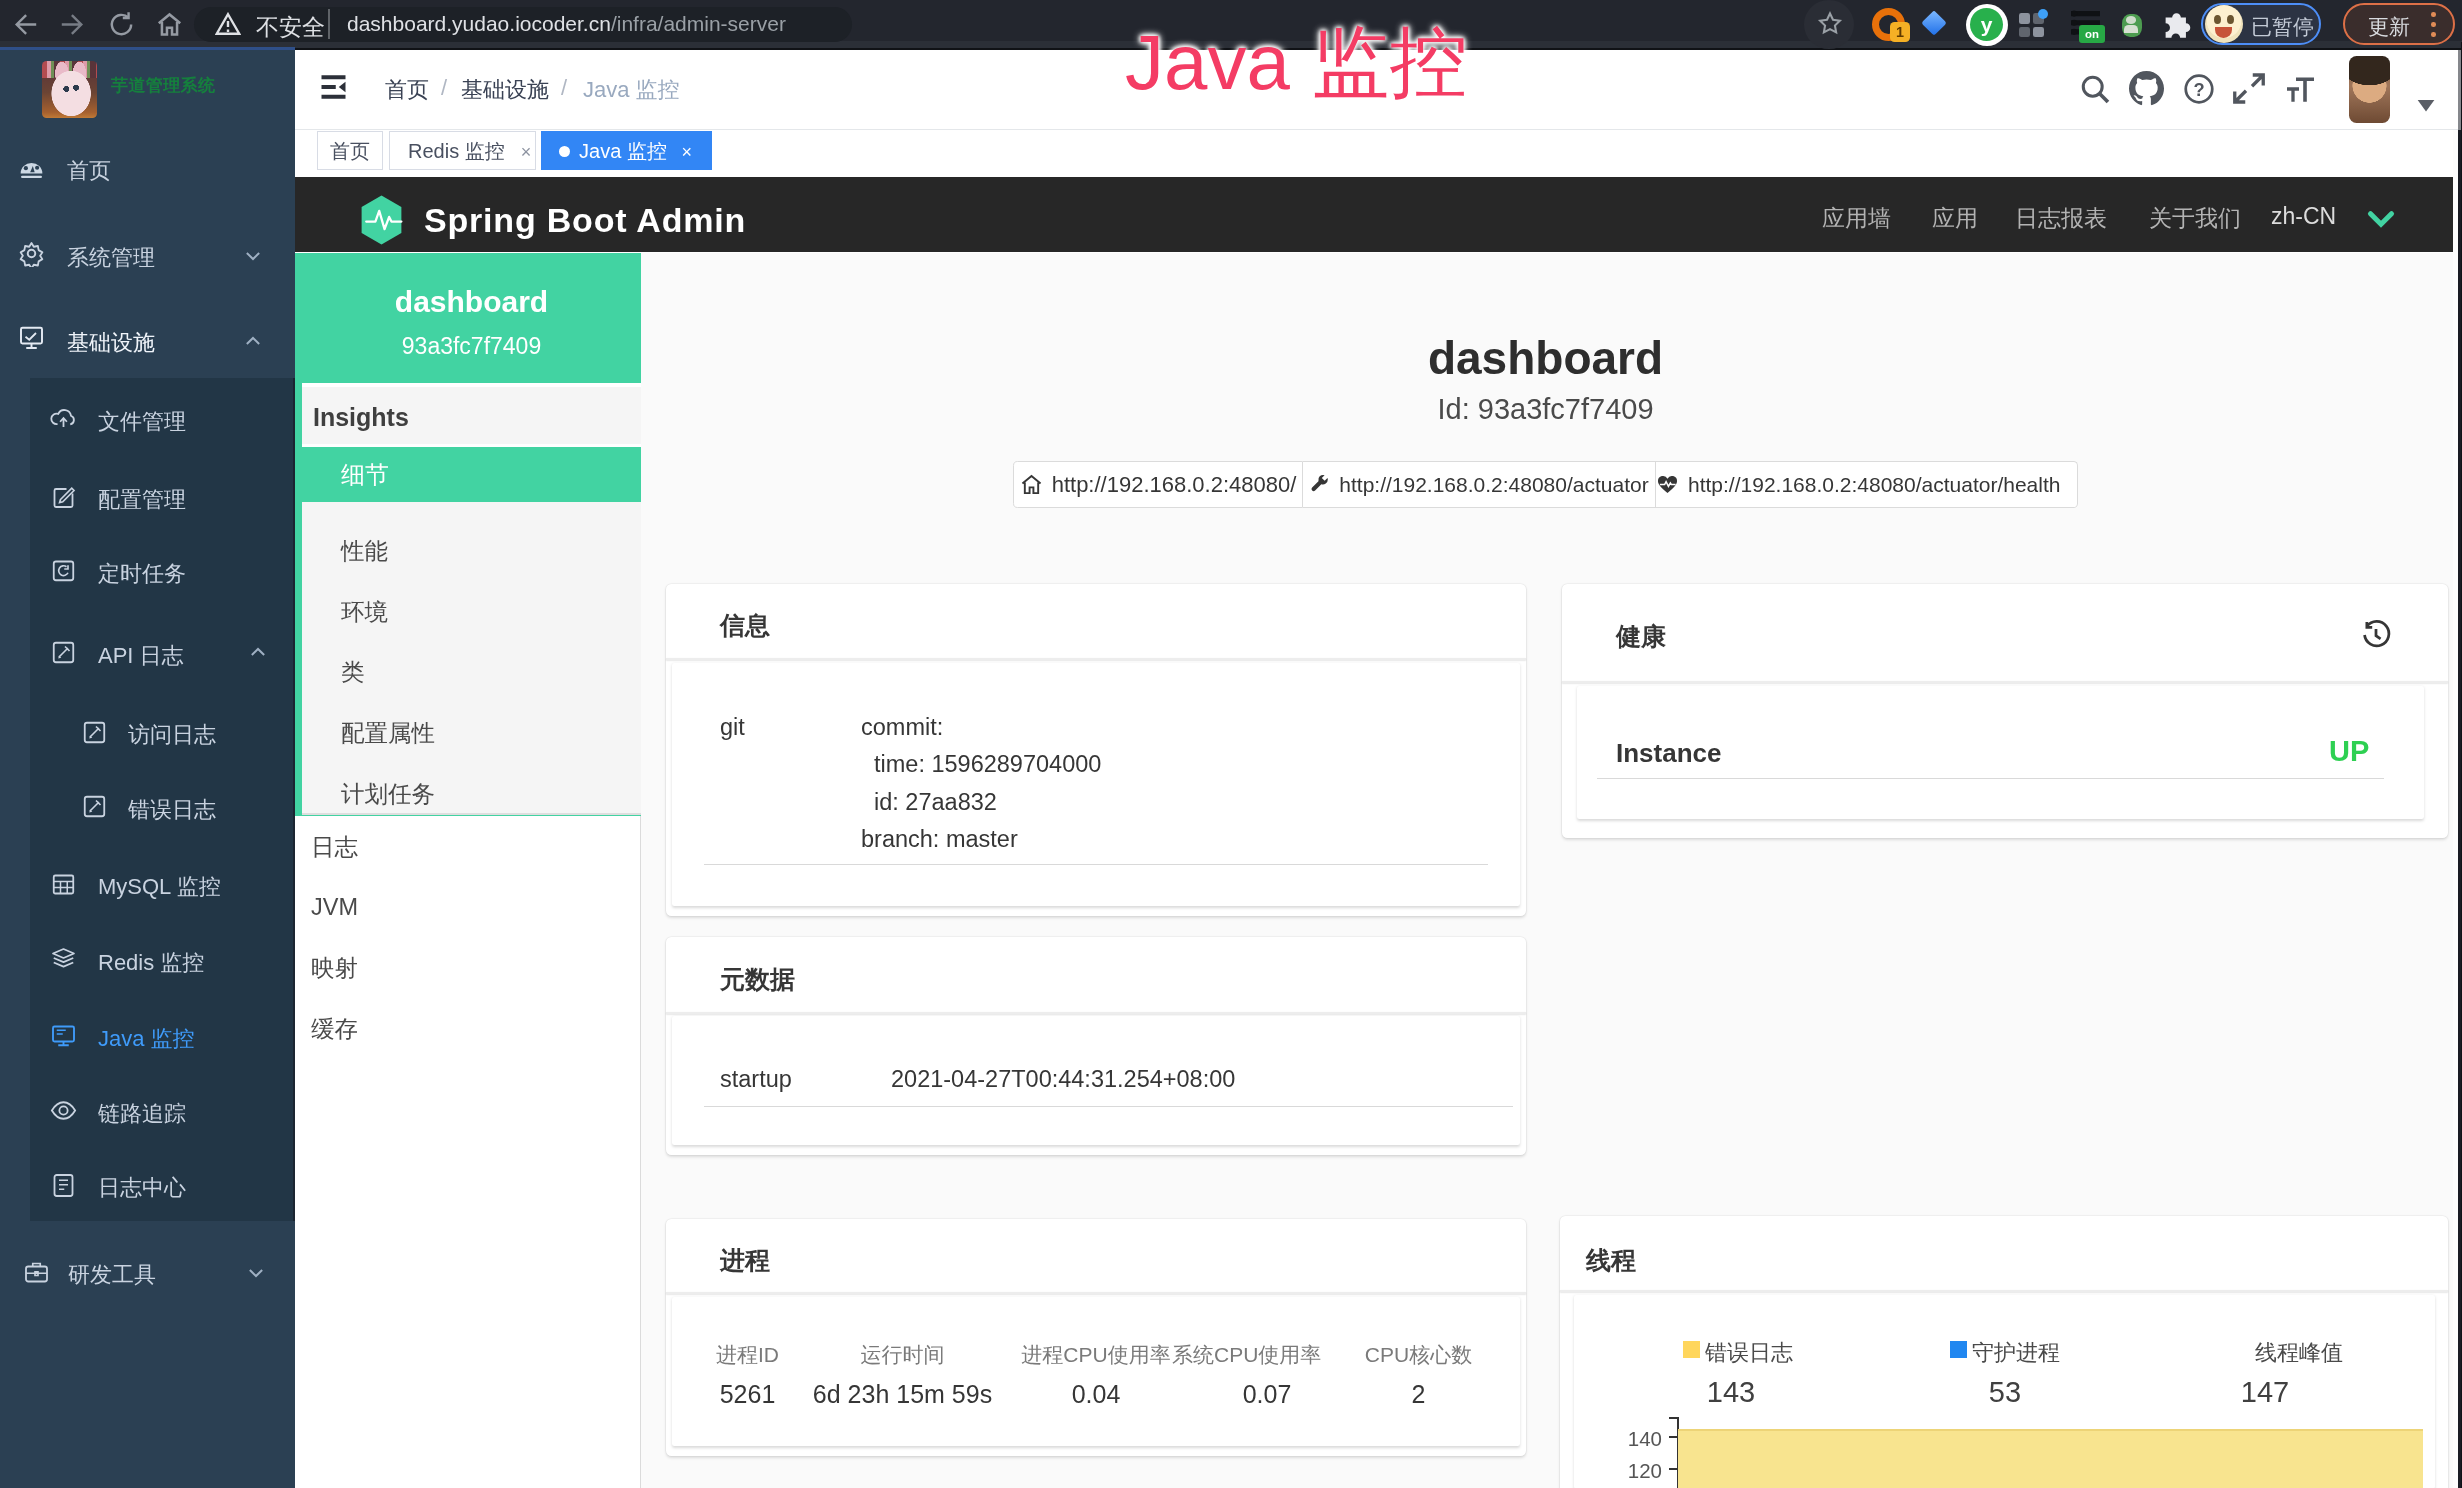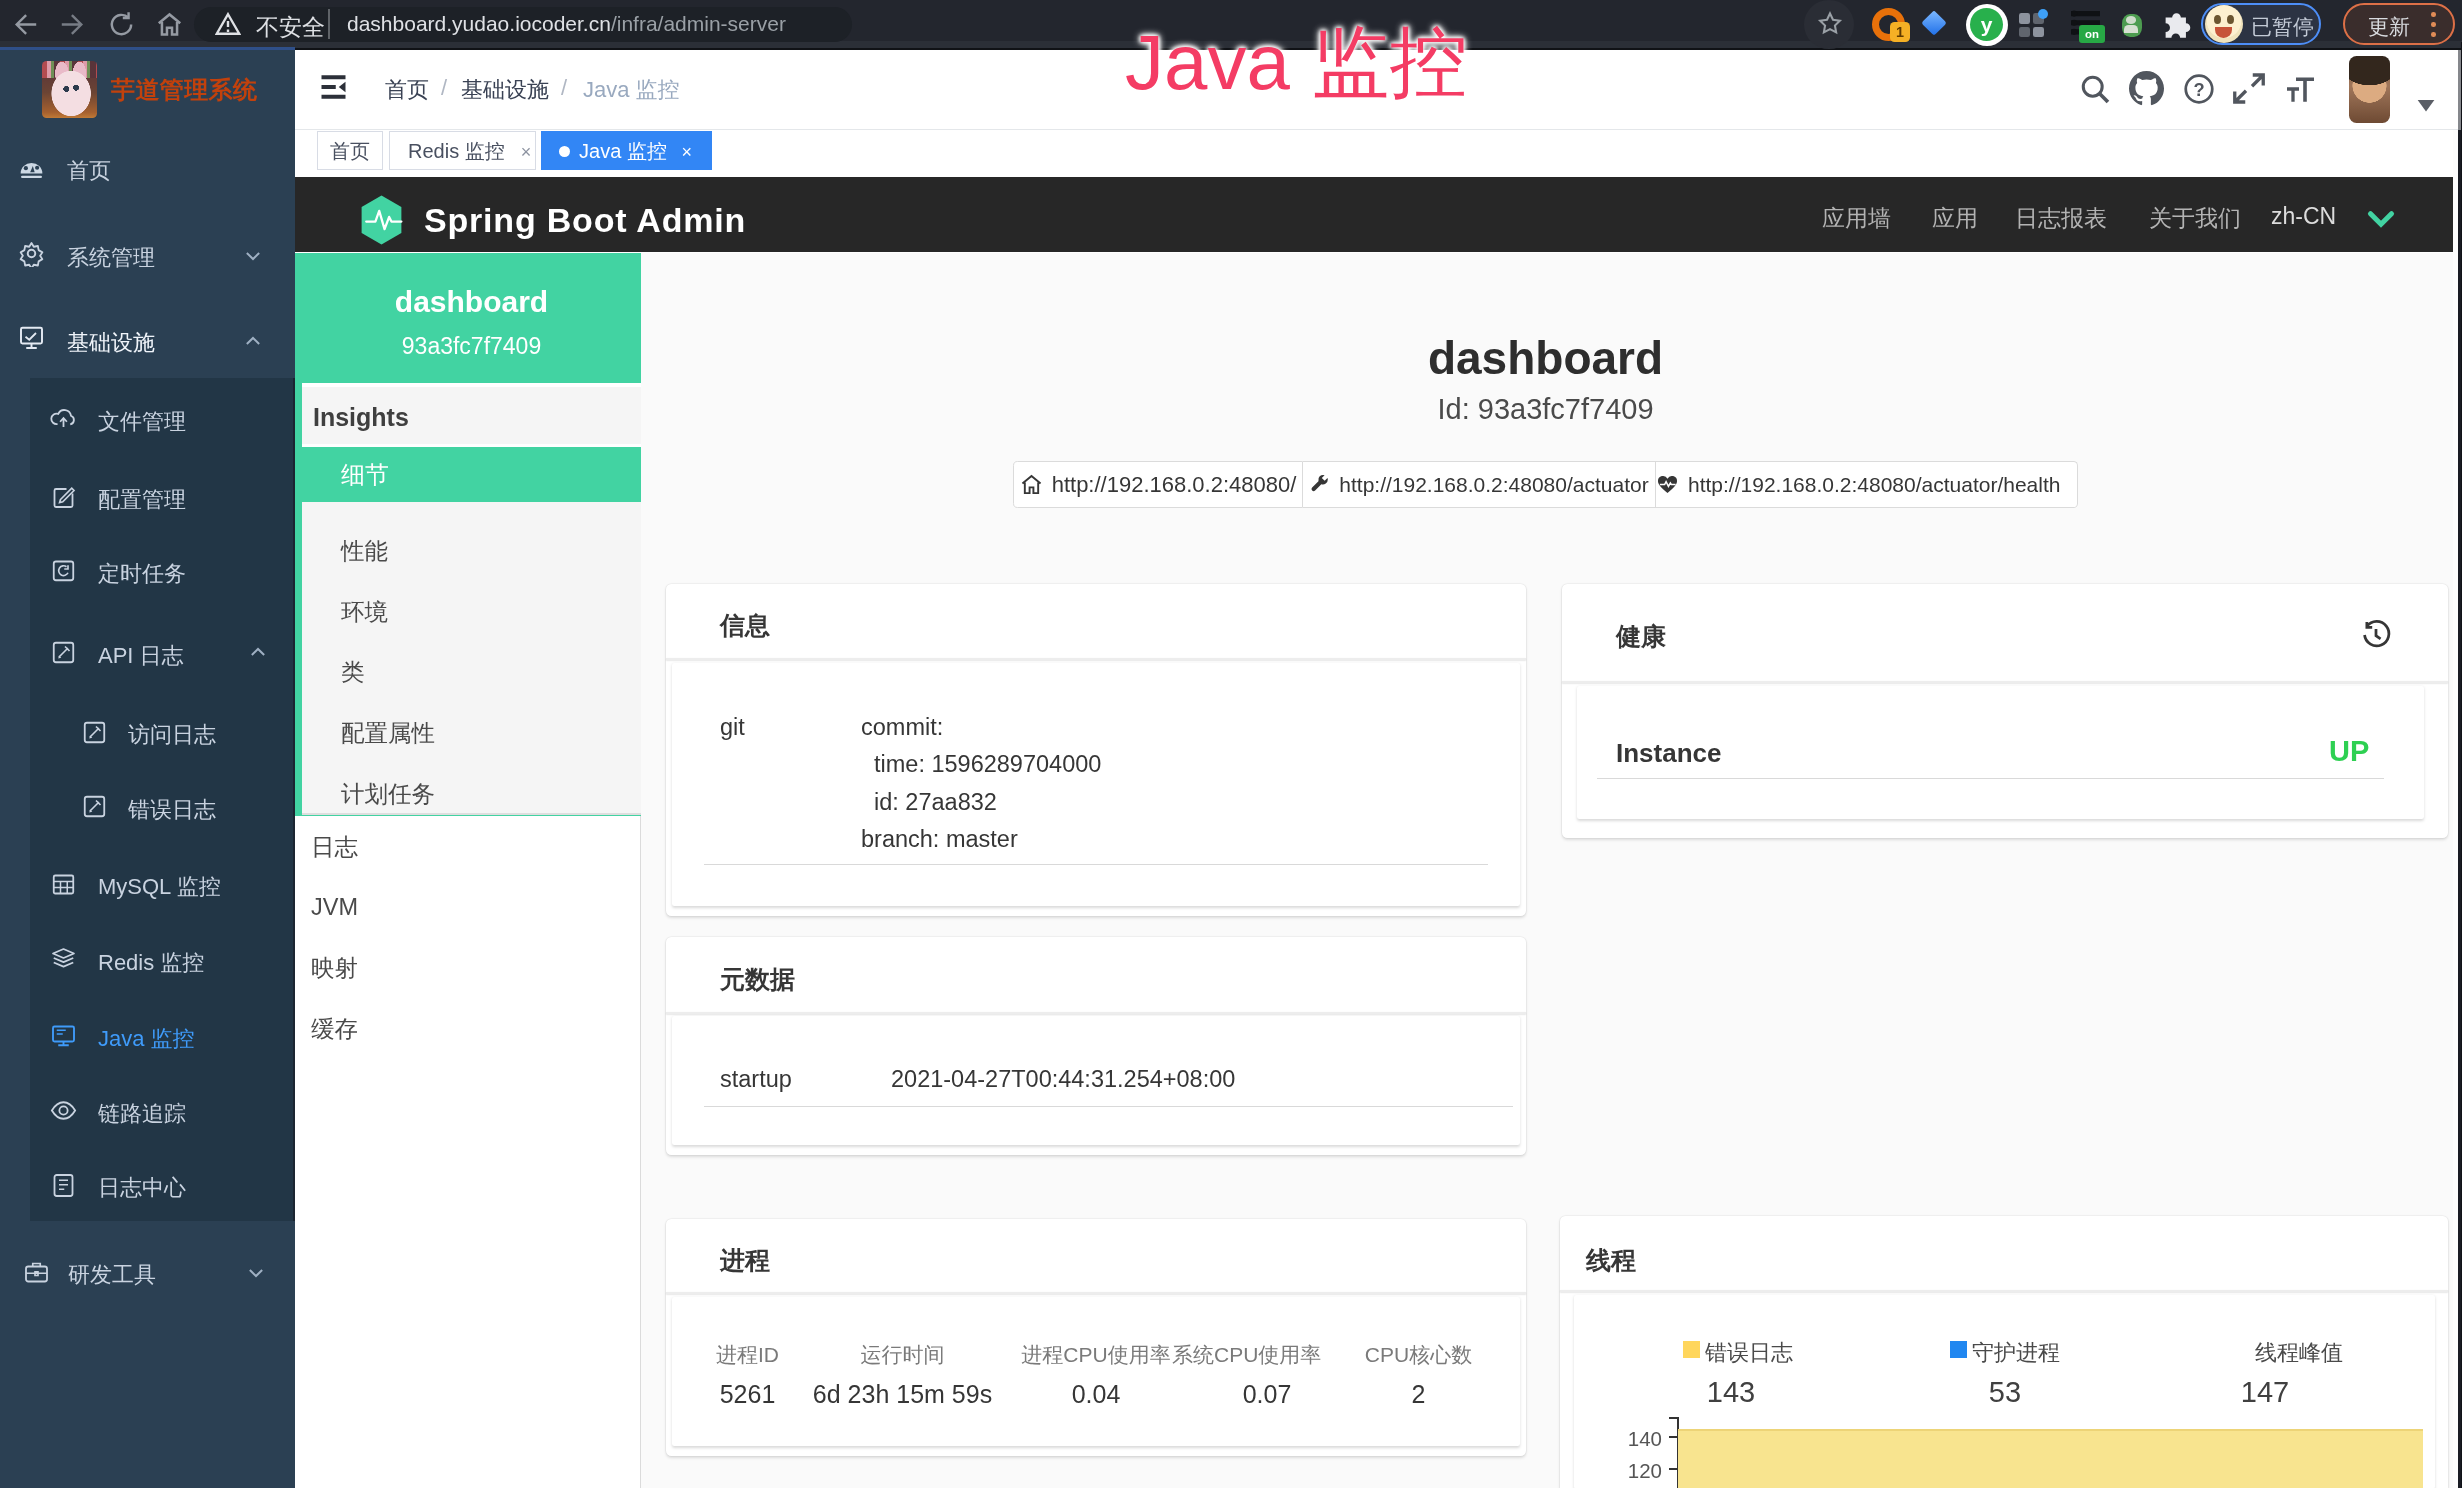--- a/index.html
+++ b/index.html
@@ -116,21 +116,21 @@
 background-image:
  radial-gradient(circle 3px at 44% 49%,#2c3a4c 97%,transparent 100%),
  radial-gradient(circle 3px at 62% 47%,#2c3a4c 97%,transparent 100%),
  radial-gradient(ellipse 20px 23px at 53% 57%,#f4dee2 97%,transparent 100%),
  radial-gradient(ellipse 6.8px 12px at 36% 22%,#e9bac8 97%,transparent 100%),
  radial-gradient(ellipse 6.8px 12px at 68% 22%,#e9bac8 97%,transparent 100%),
  repeating-linear-gradient(90deg,#b34c50 0 5.3px,#de9aa8 5.3px 9px,#6f8f56 9px 12px,#59343a 12px 18px),
  linear-gradient(180deg,#56303a 0%,#6b4434 55%,#a5602f 90%,#c07a36 100%);
 background-size:100% 100%,100% 100%,100% 100%,100% 100%,100% 100%,100% 30%,100% 100%;
 background-repeat:no-repeat;background-position:0 0,0 0,0 0,0 0,0 0,top,0 0;"></div>
-<div class="abs" style="left:111px;top:74px;font-size:24px;font-weight:700;color:#c2410c;letter-spacing:0.4px;white-space:nowrap;">芋道管理系统</div>
+<div class="abs" style="left:111px;top:74px;font-size:17px;font-weight:700;color:#15803d;letter-spacing:0.4px;white-space:nowrap;">芋道管理系统</div>
 
 <svg class="abs micon" style="left:18px;top:155px" viewBox="0 0 36 36">
       <path d="M3.5 24.5 a14.5 14 0 0 1 29 0 Z" fill="#ccd8e4"></path>
       <circle cx="10.5" cy="17.5" r="2.8" fill="#2b4053"></circle>
       <circle cx="25.5" cy="17" r="2.8" fill="#2b4053"></circle>
       <path d="M16.2 23 l3.6-8.5 2.4 8.5 Z" fill="#2b4053"></path>
       <rect x="4" y="27.5" width="28" height="3.2" rx="1.6" fill="#ccd8e4"></rect>
     </svg>
 <div class="abs mtxt" style="left:67px;top:156px;">首页</div>
 

